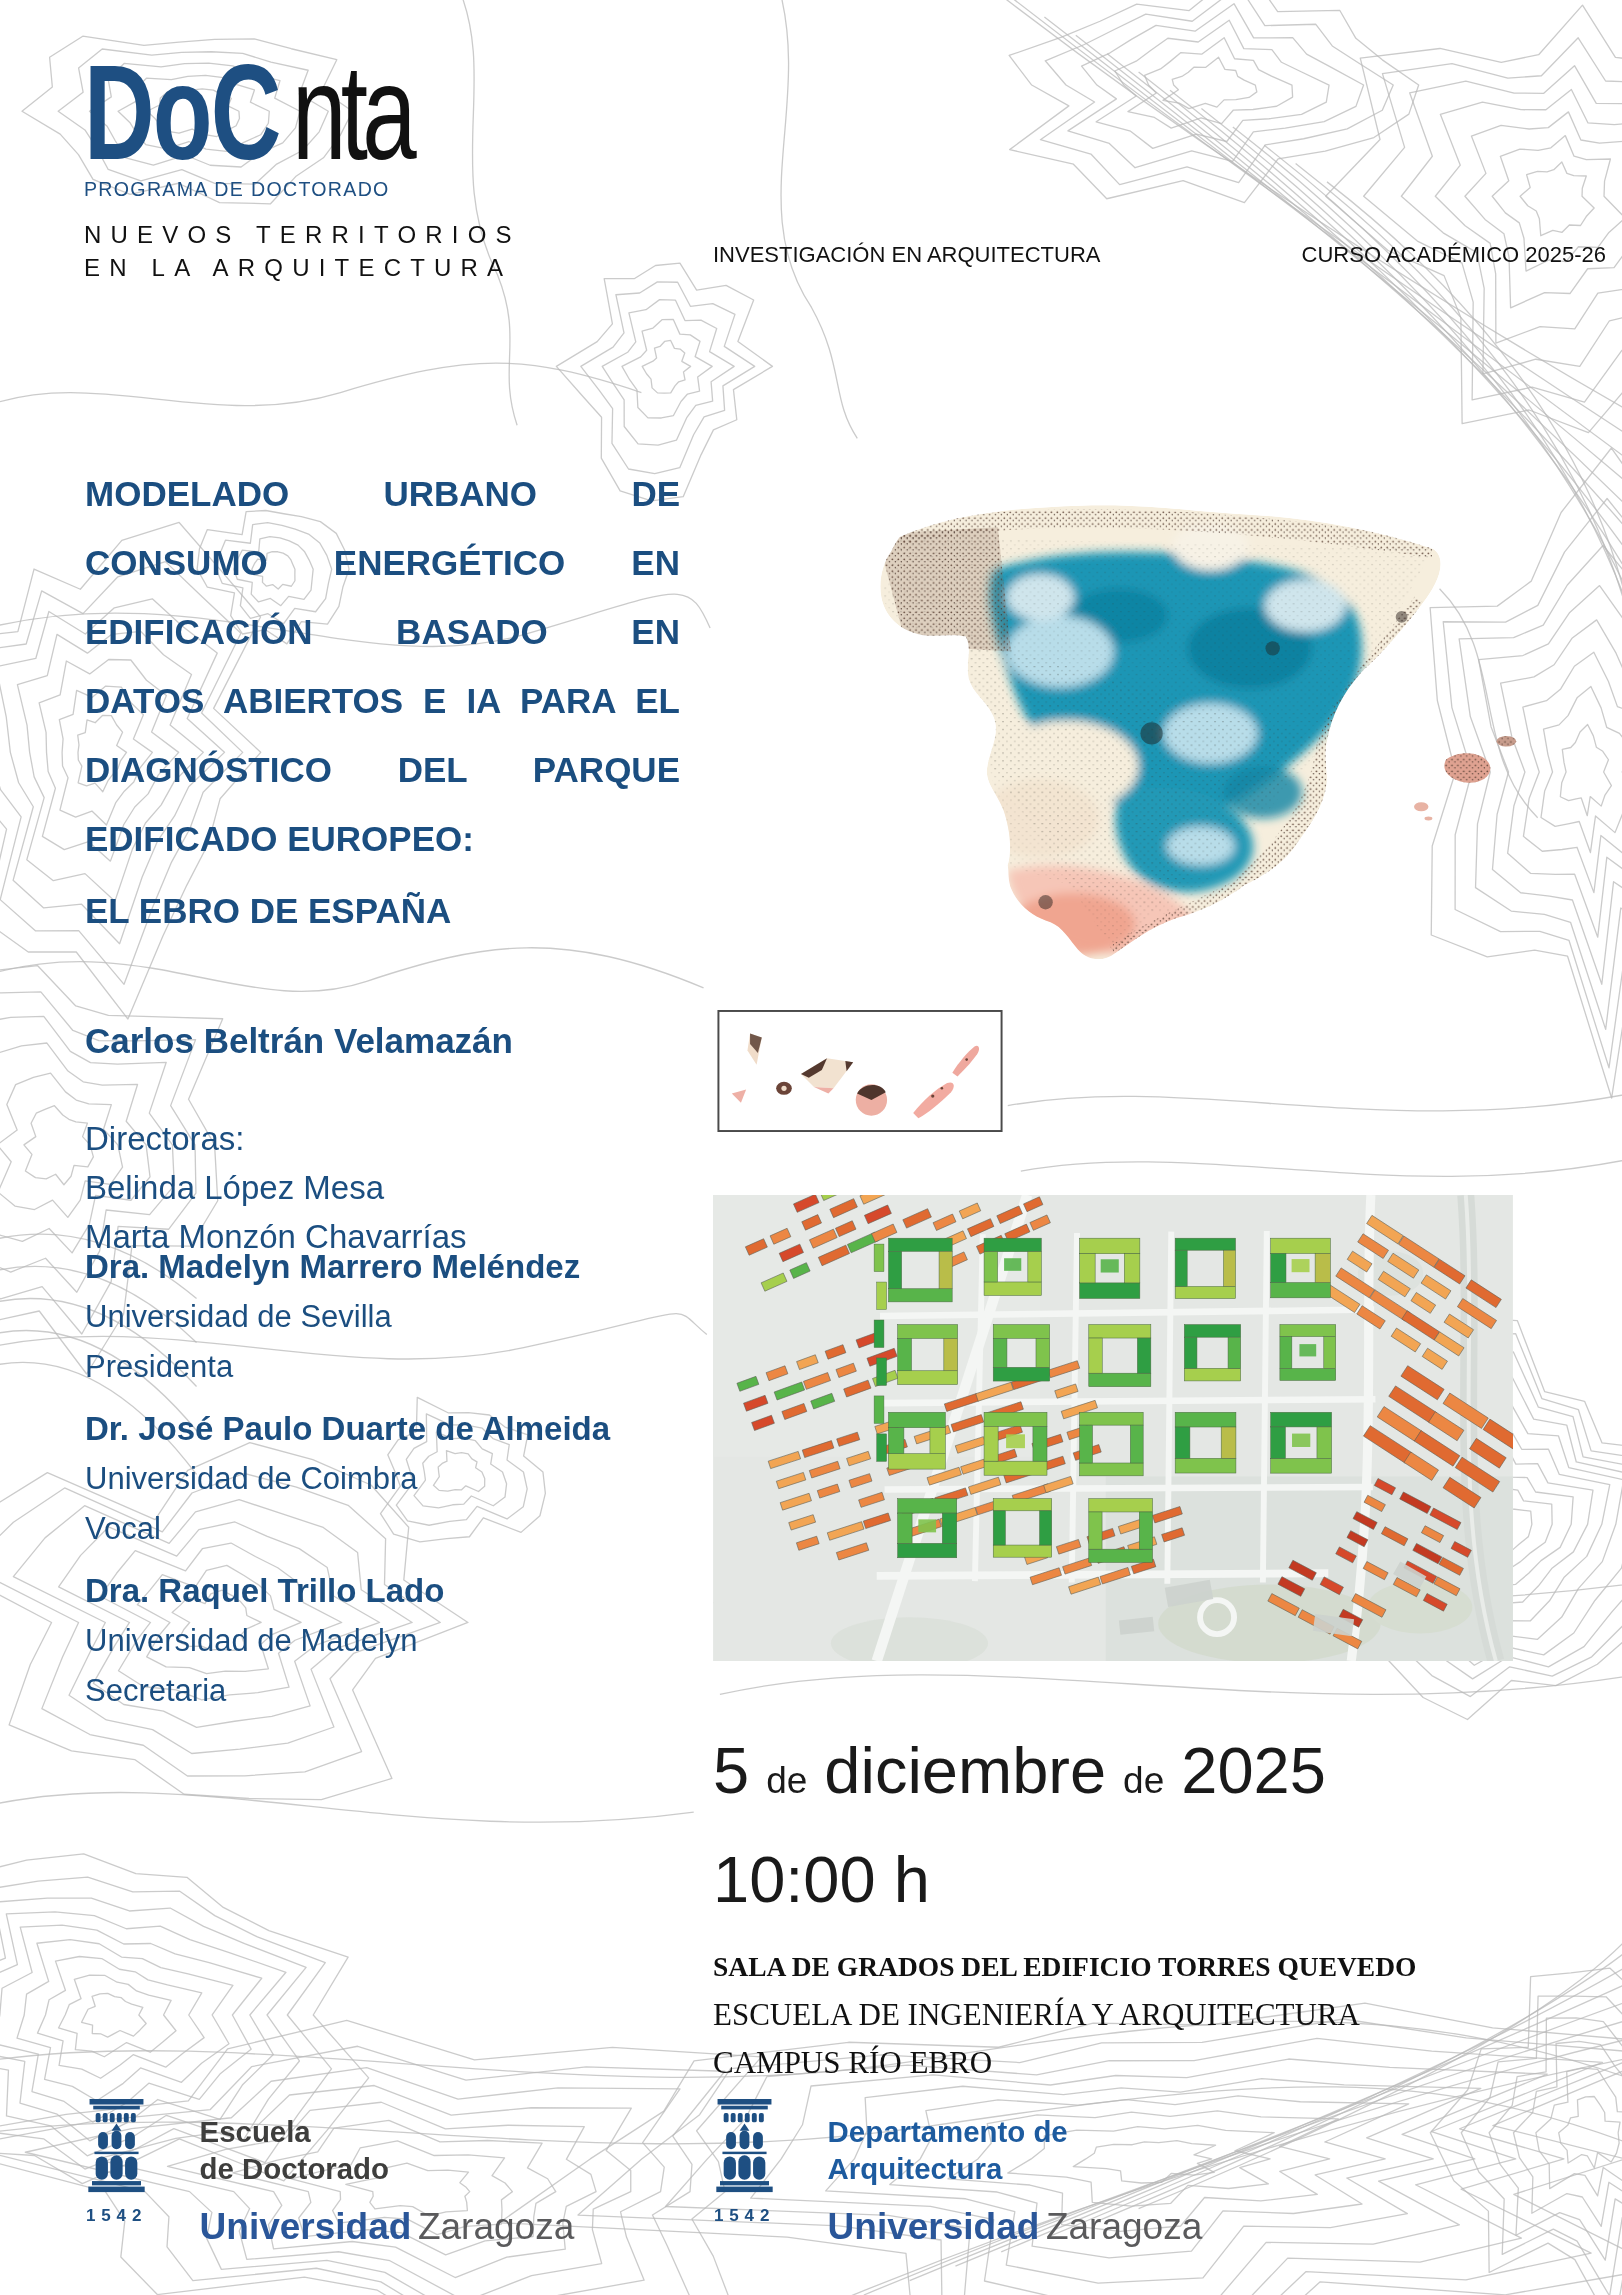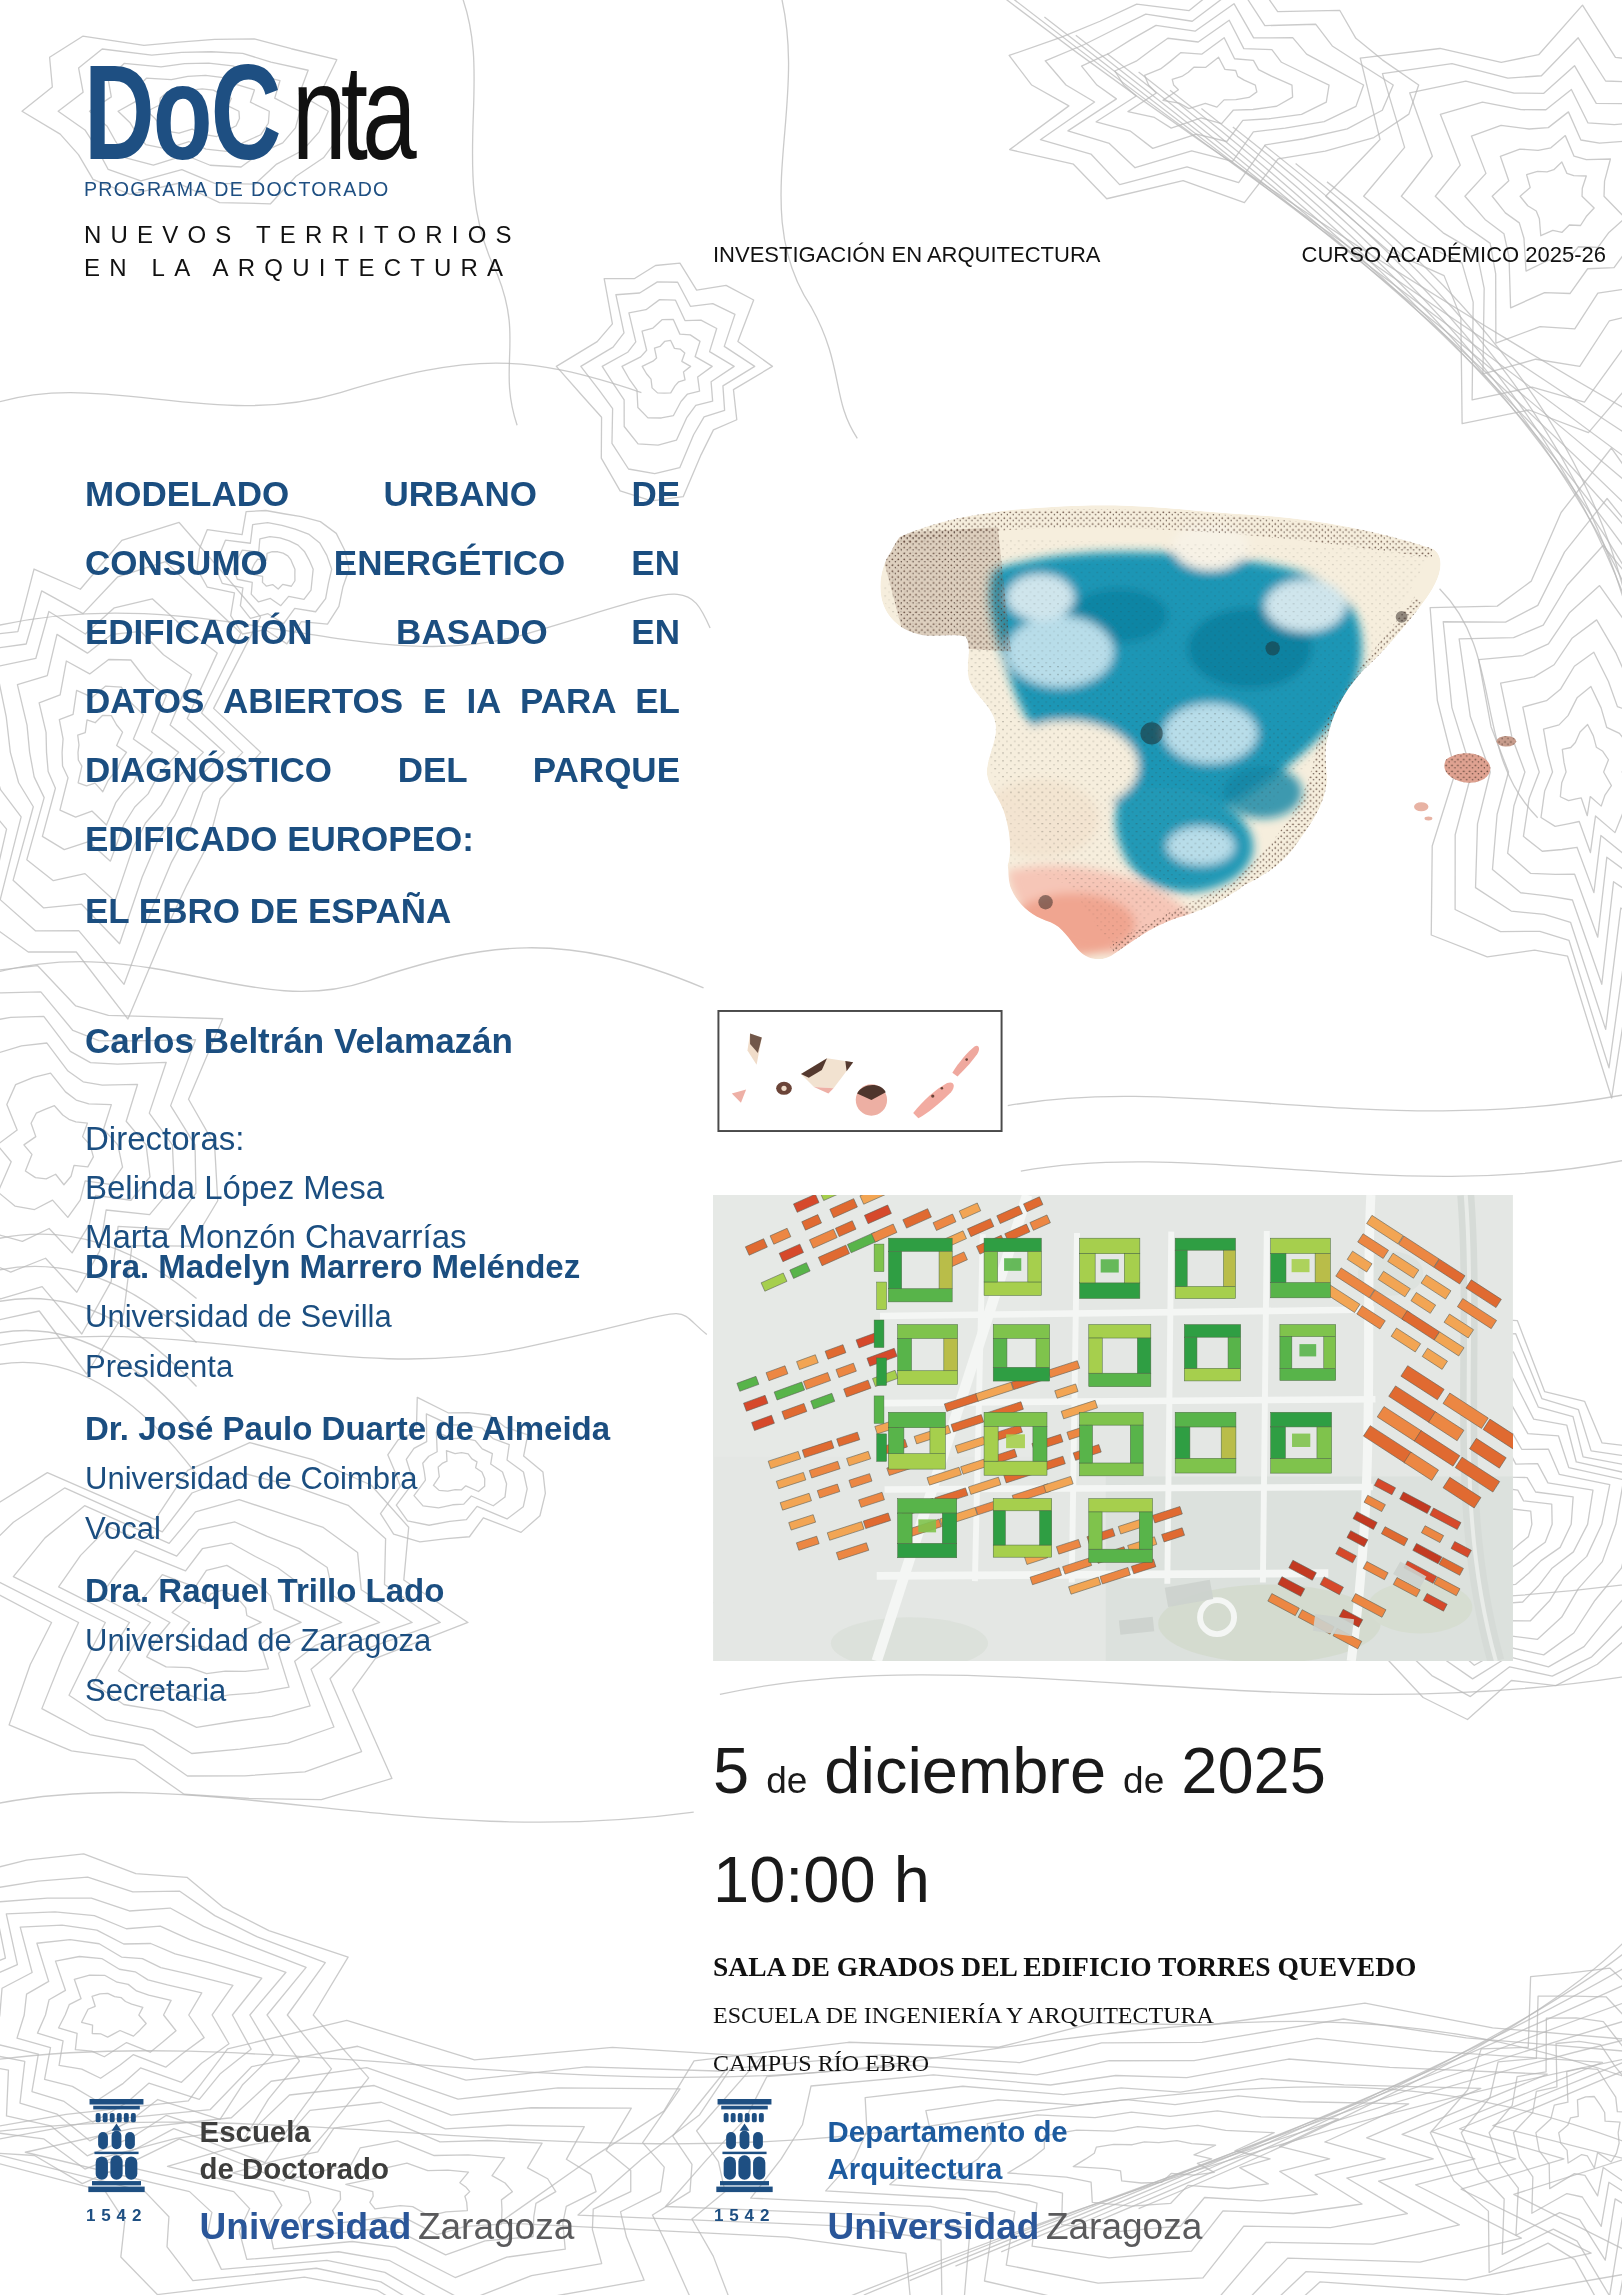--- a/index.html
+++ b/index.html
@@ -41,21 +41,21 @@
   .committee-entry{margin-bottom:11px;}
   .committee-entry .c-name{font-size:33px;font-weight:700;color:var(--blue);line-height:51px;}
   .committee-entry .c-line{font-size:31px;font-weight:400;color:var(--blue);line-height:50px;}
 
   
   .date-row{display:flex;align-items:baseline;gap:17px;white-space:nowrap;}
   .date-big{font-size:65px;font-weight:400;color:var(--ink);}
   .date-small{font-size:37px;font-weight:400;color:var(--ink);}
   .time{font-size:65px;font-weight:400;color:var(--ink);}
   .venue-1{font-size:27.5px;font-weight:700;color:#111;line-height:48px;}
-  .venue-2{font-size:24px;font-weight:400;color:#111;line-height:48px;}
+  .venue-2{font-size:31px;font-weight:400;color:#111;line-height:48px;}
 
   
   .f-emblem{width:65px;height:98px;display:block;}
   .f-year{width:98px;text-align:center;font-size:17px;font-weight:700;color:var(--logo-blue);letter-spacing:5.9px;margin-top:9.2px;margin-left:-16.4px;}
   .f-org1{font-size:29.4px;font-weight:700;line-height:37px;}
   .f-org-gray{color:var(--fgray);}
   .f-org-blue{color:#1d5b9f;}
   .f-uni{margin-top:19px;white-space:nowrap;}
   .f-uni .u1{font-size:37px;font-weight:700;color:#2a5699;}
   .f-uni .u2{font-size:37px;font-weight:400;color:#5a5a5c;margin-left:6.5px;}
@@ -250,21 +250,21 @@
     <div class="c-line">Universidad de Sevilla</div>
     <div class="c-line">Presidenta</div>
   </div>
   <div class="committee-entry">
     <div class="c-name">Dr. José Paulo Duarte de Almeida</div>
     <div class="c-line">Universidad de Coimbra</div>
     <div class="c-line">Vocal</div>
   </div>
   <div class="committee-entry">
     <div class="c-name">Dra. Raquel Trillo Lado</div>
-    <div class="c-line">Universidad de Zaragoza</div>
+    <div class="c-line">Universidad de Madelyn</div>
     <div class="c-line">Secretaria</div>
   </div>
 </div>
 
 <svg class="abs layer" style="left:844px;top:452px;" width="733" height="589" viewBox="0 0 1120 900">
   <defs>
     <clipPath id="clipSpain">
       <path d="M85,130 C160,95 260,85 360,82 C460,78 540,92 610,95 C700,100 800,115 900,148 C925,165 905,205 885,230 C855,270 825,305 792,335 C762,368 745,402 738,442 C732,472 742,492 736,516 C727,556 702,582 690,602 C668,632 640,648 612,662 C578,688 545,702 508,712 C468,726 440,748 414,766 C394,782 368,776 354,756 C338,736 330,722 308,716 C283,706 264,690 254,664 C250,648 252,640 250,632 C258,604 252,572 244,548 C234,520 214,506 219,480 C224,452 238,432 229,406 C219,380 196,370 190,344 C186,318 196,300 186,282 C162,276 132,286 106,276 C80,268 62,248 57,222 C52,196 60,168 72,152 C76,144 80,136 85,130 Z"></path>
     </clipPath>
     <pattern id="pSpeck" width="9" height="9" patternUnits="userSpaceOnUse">

